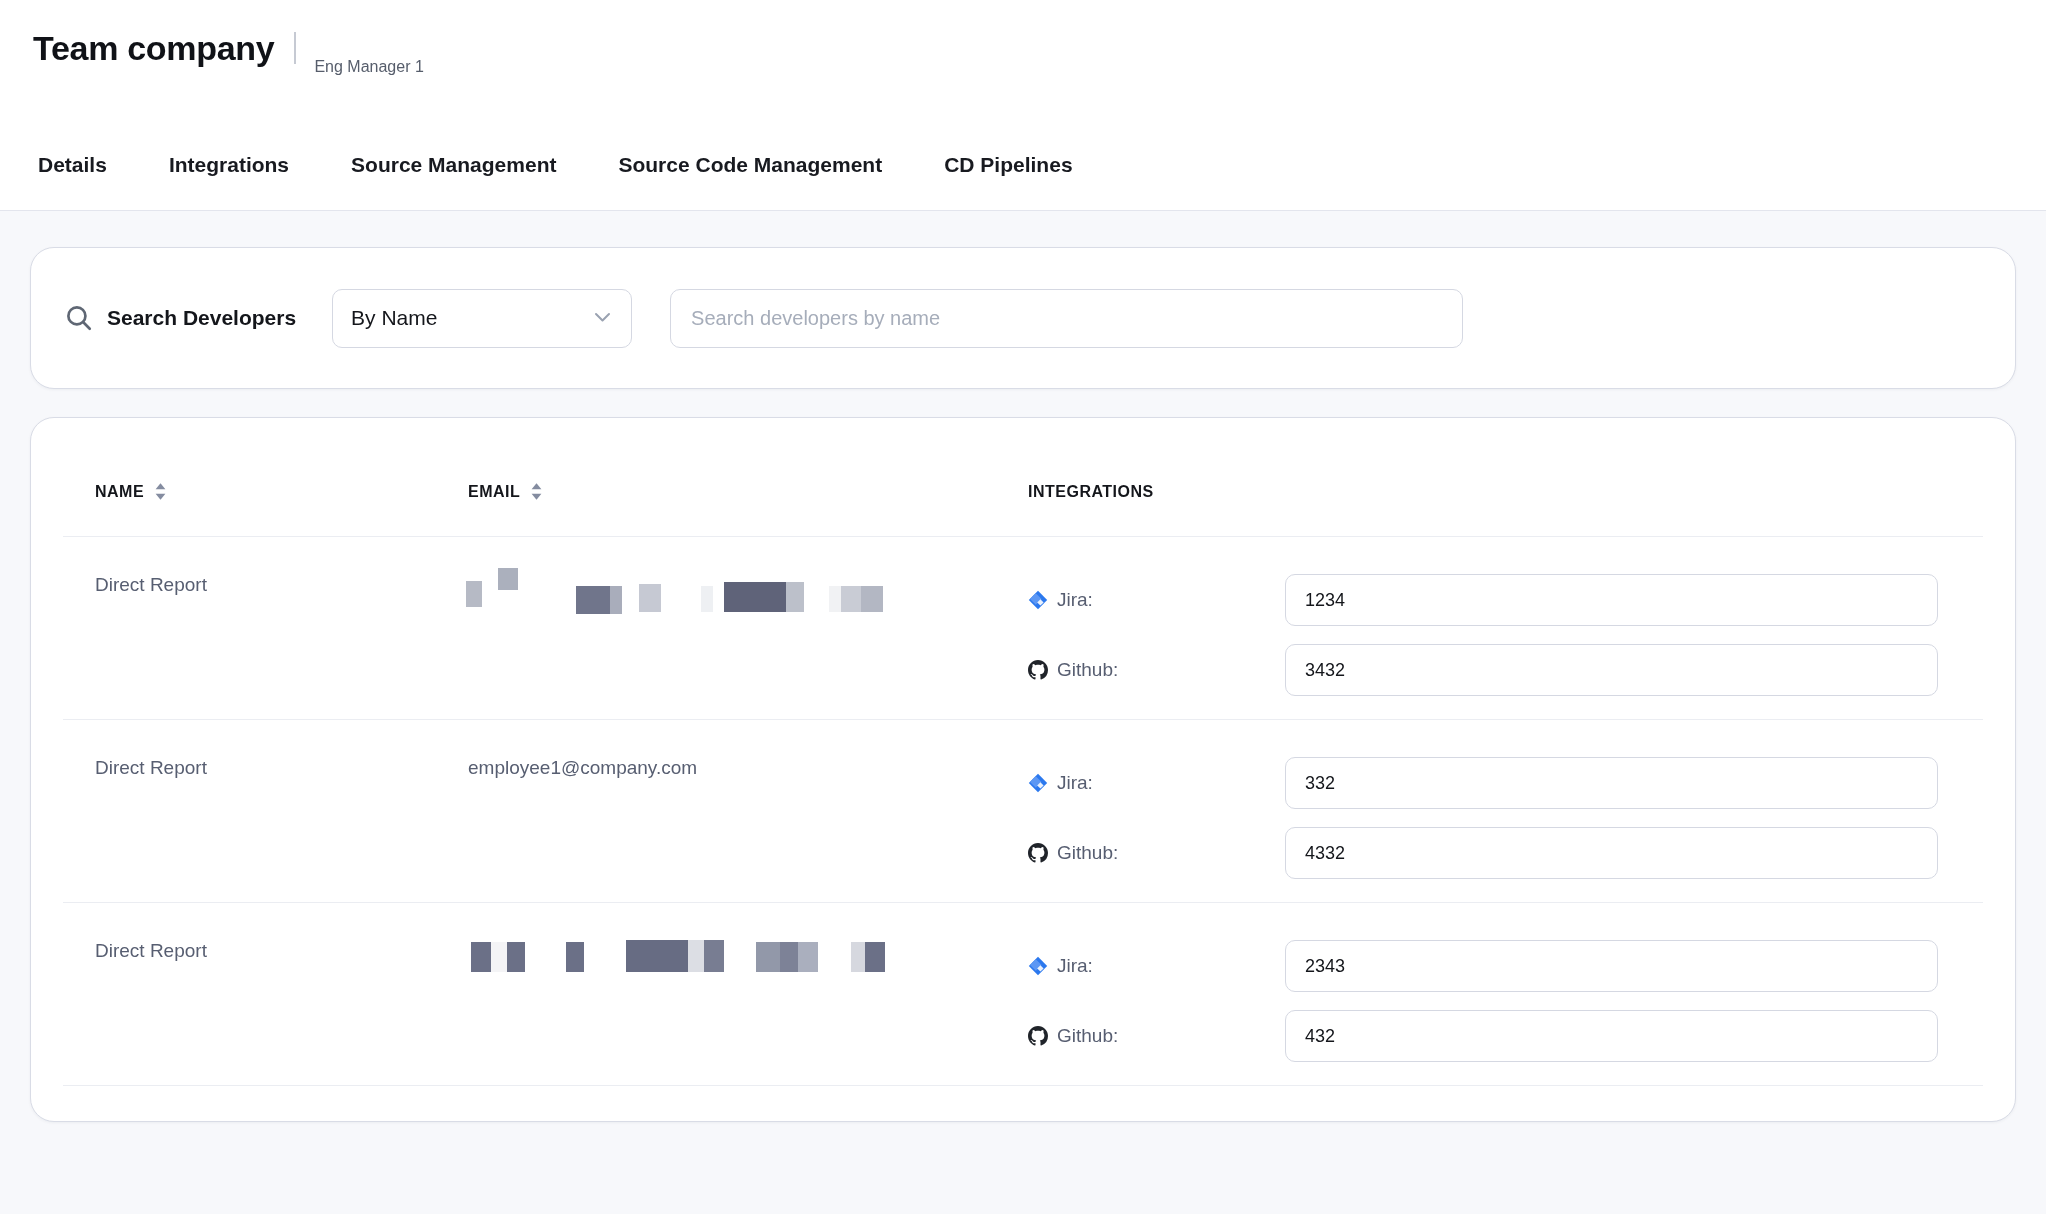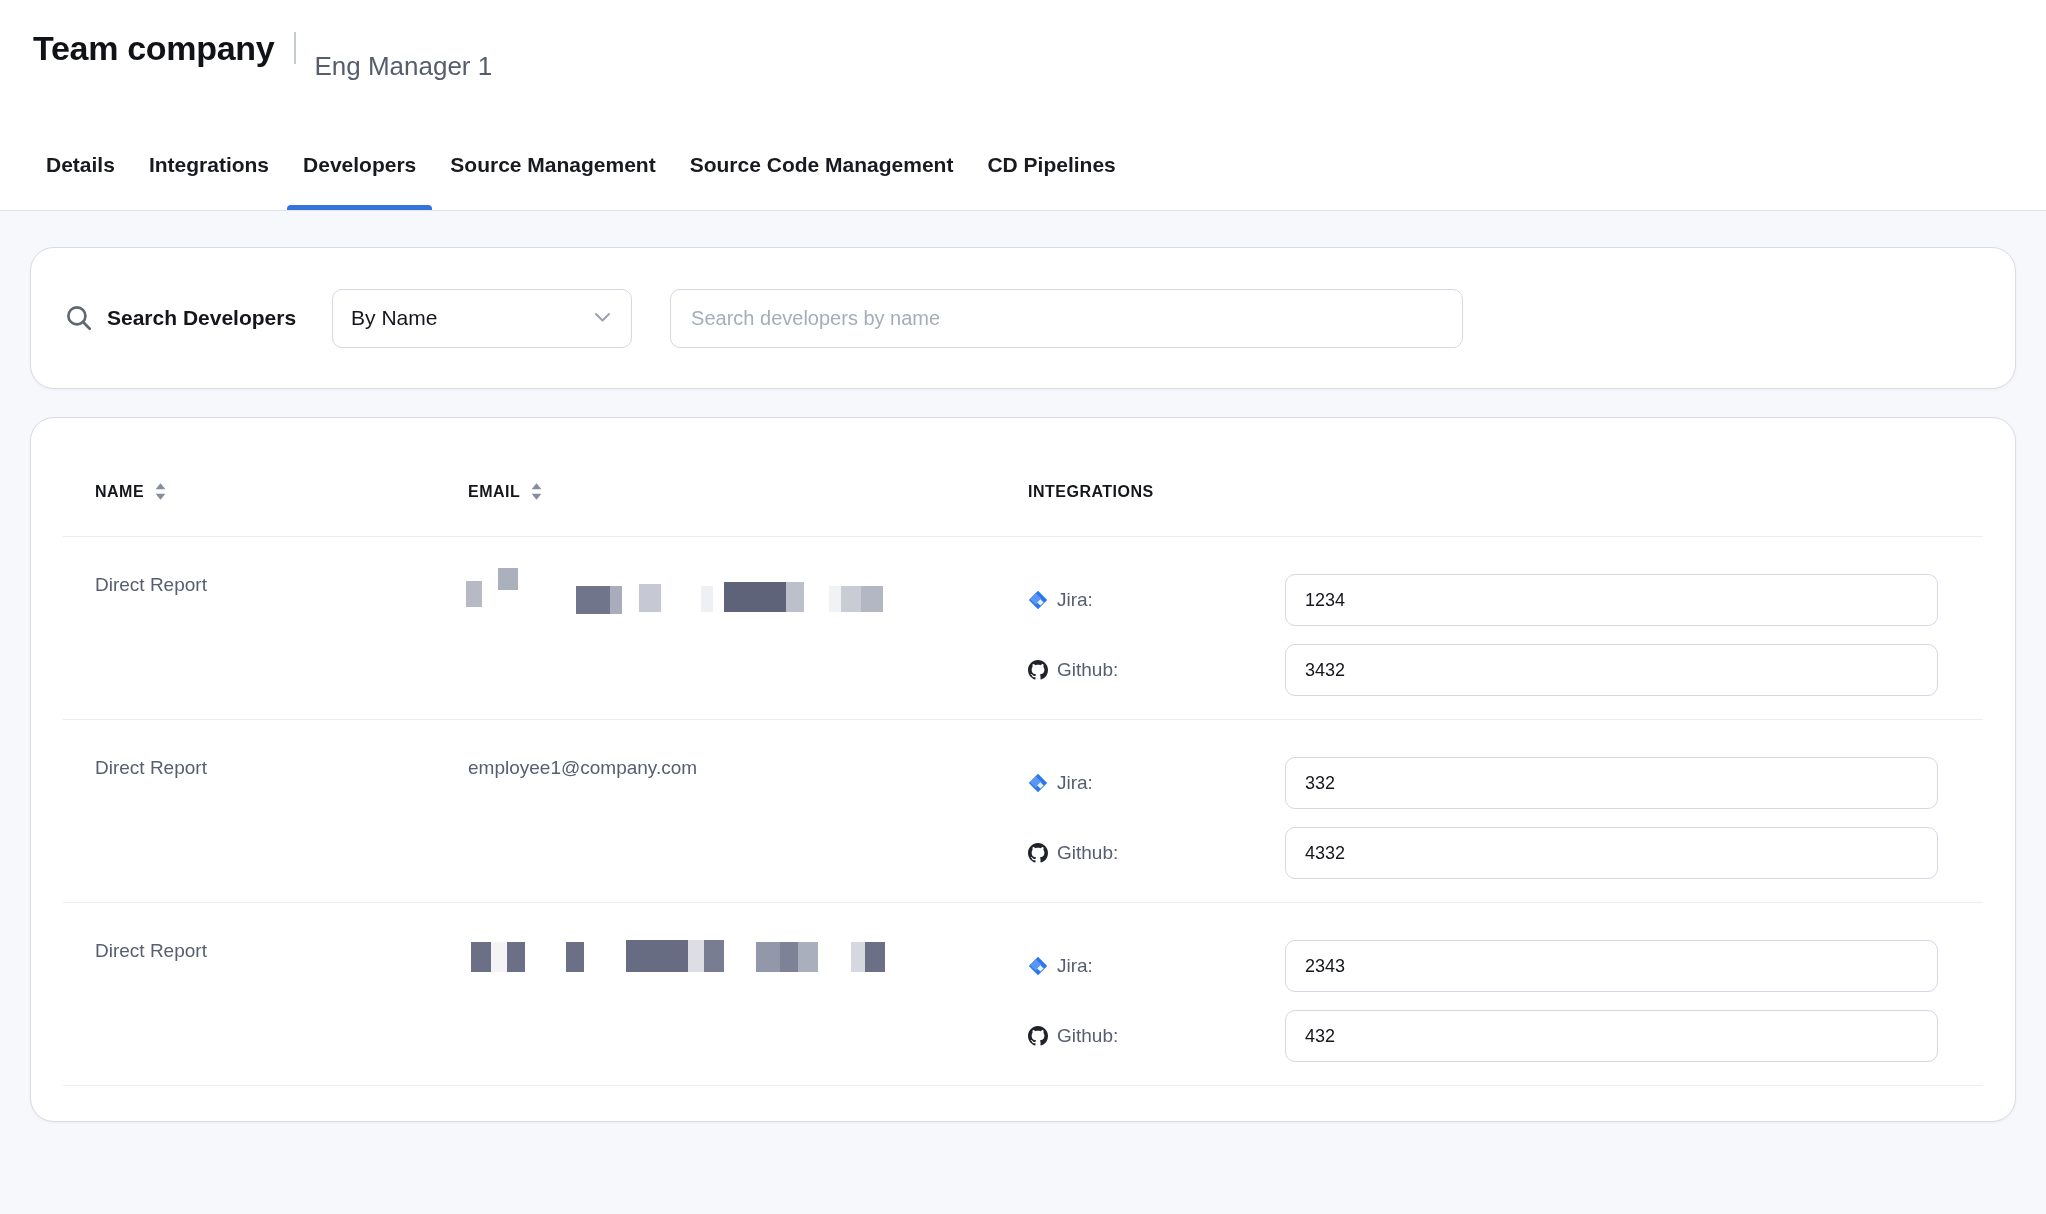--- a/index.html
+++ b/index.html
@@ -11,24 +11,24 @@
   }
 
   
   .topbar {
     height:130px; padding:24px 33px 0; display:flex; align-items:flex-start;
     background:#fff;
   }
   .topbar-inner { display:flex; align-items:center; height:48px; }
   .page-title { font-size:34px; font-weight:700; color:#101217; letter-spacing:-0.3px; margin:0; }
   .title-sep { width:2px; height:32px; background:#c6cad3; margin:0 18px 0 20px; }
-  .page-subtitle { font-size:26px; color:#565d6b;margin-top:37px; }
-
-  
-  .tabs { display:flex; gap:2px; padding-left:30px; border-bottom:1px solid #e3e5ed; background:#fff; }
+  .page-subtitle { font-size:16px; color:#565d6b;margin-top:37px; }
+
+  
+  .tabs { display:flex; gap:30px; padding-left:22px; border-bottom:1px solid #e3e5ed; background:#fff; }
   .tab {
     position:relative; padding:23px 16px 33px; font-size:21px; font-weight:600;
     color:#181a20; cursor:pointer; white-space:nowrap;
   }
   .tab .tab-underline { display:none; }
   .tab.active .tab-underline {
     display:block; position:absolute; left:0; right:0; bottom:0; height:5px;
     background:#3473d9; border-radius:4px 4px 0 0;
   }
 
@@ -104,24 +104,20 @@
   <div class="tab">
     <span class="tab-label">Details</span>
     
   </div>
 
   <div class="tab">
     <span class="tab-label">Integrations</span>
     
   </div>
 
-  <div class="tab active">
-    <span class="tab-label">Developers</span>
-    <span class="tab-underline"></span>
-  </div>
 
   <div class="tab">
     <span class="tab-label">Source Management</span>
     
   </div>
 
   <div class="tab">
     <span class="tab-label">Source Code Management</span>
     
   </div>

